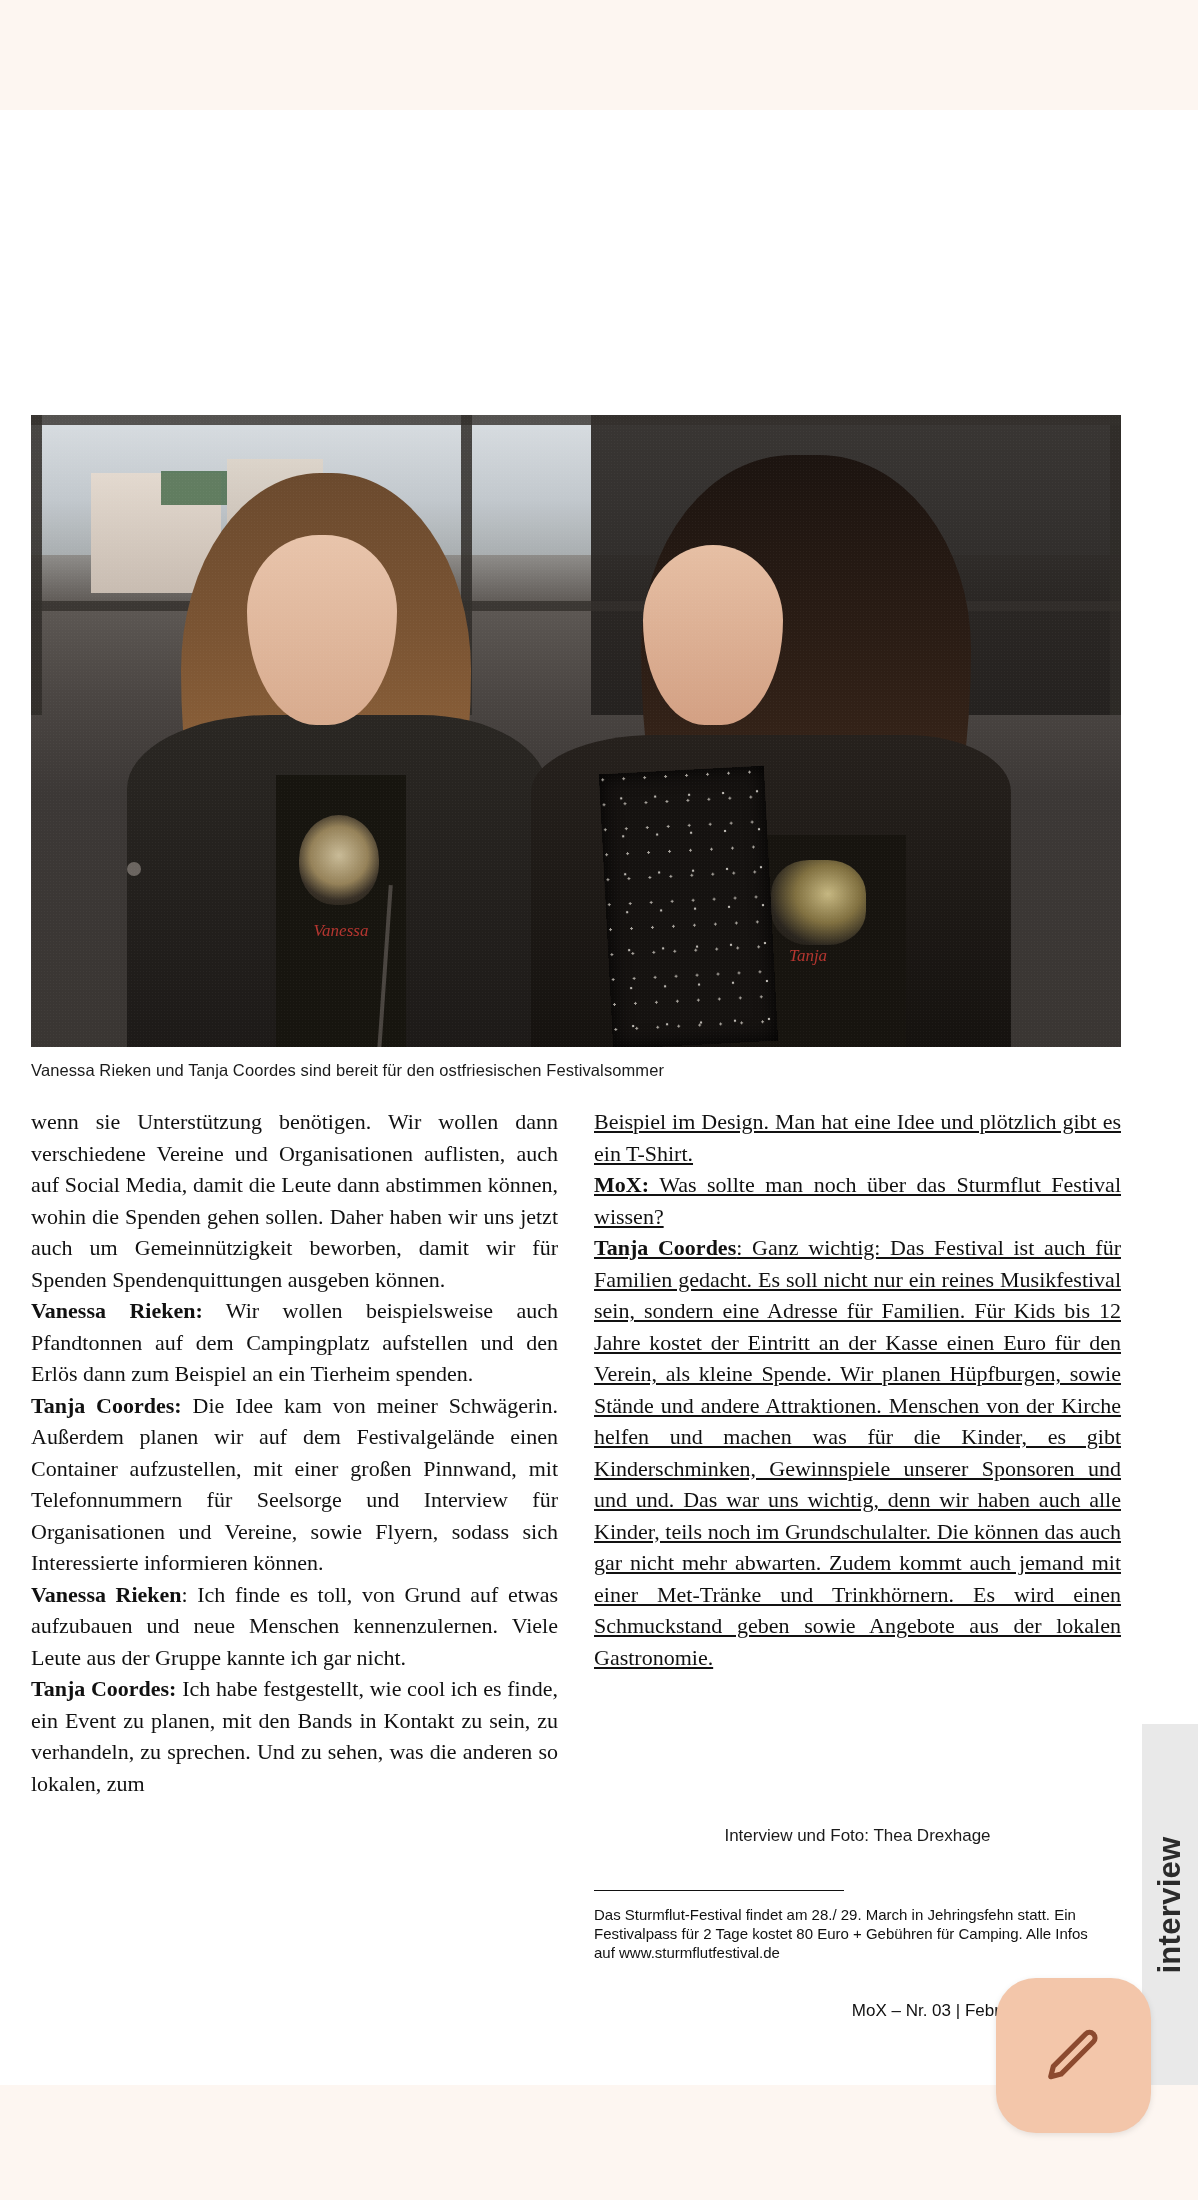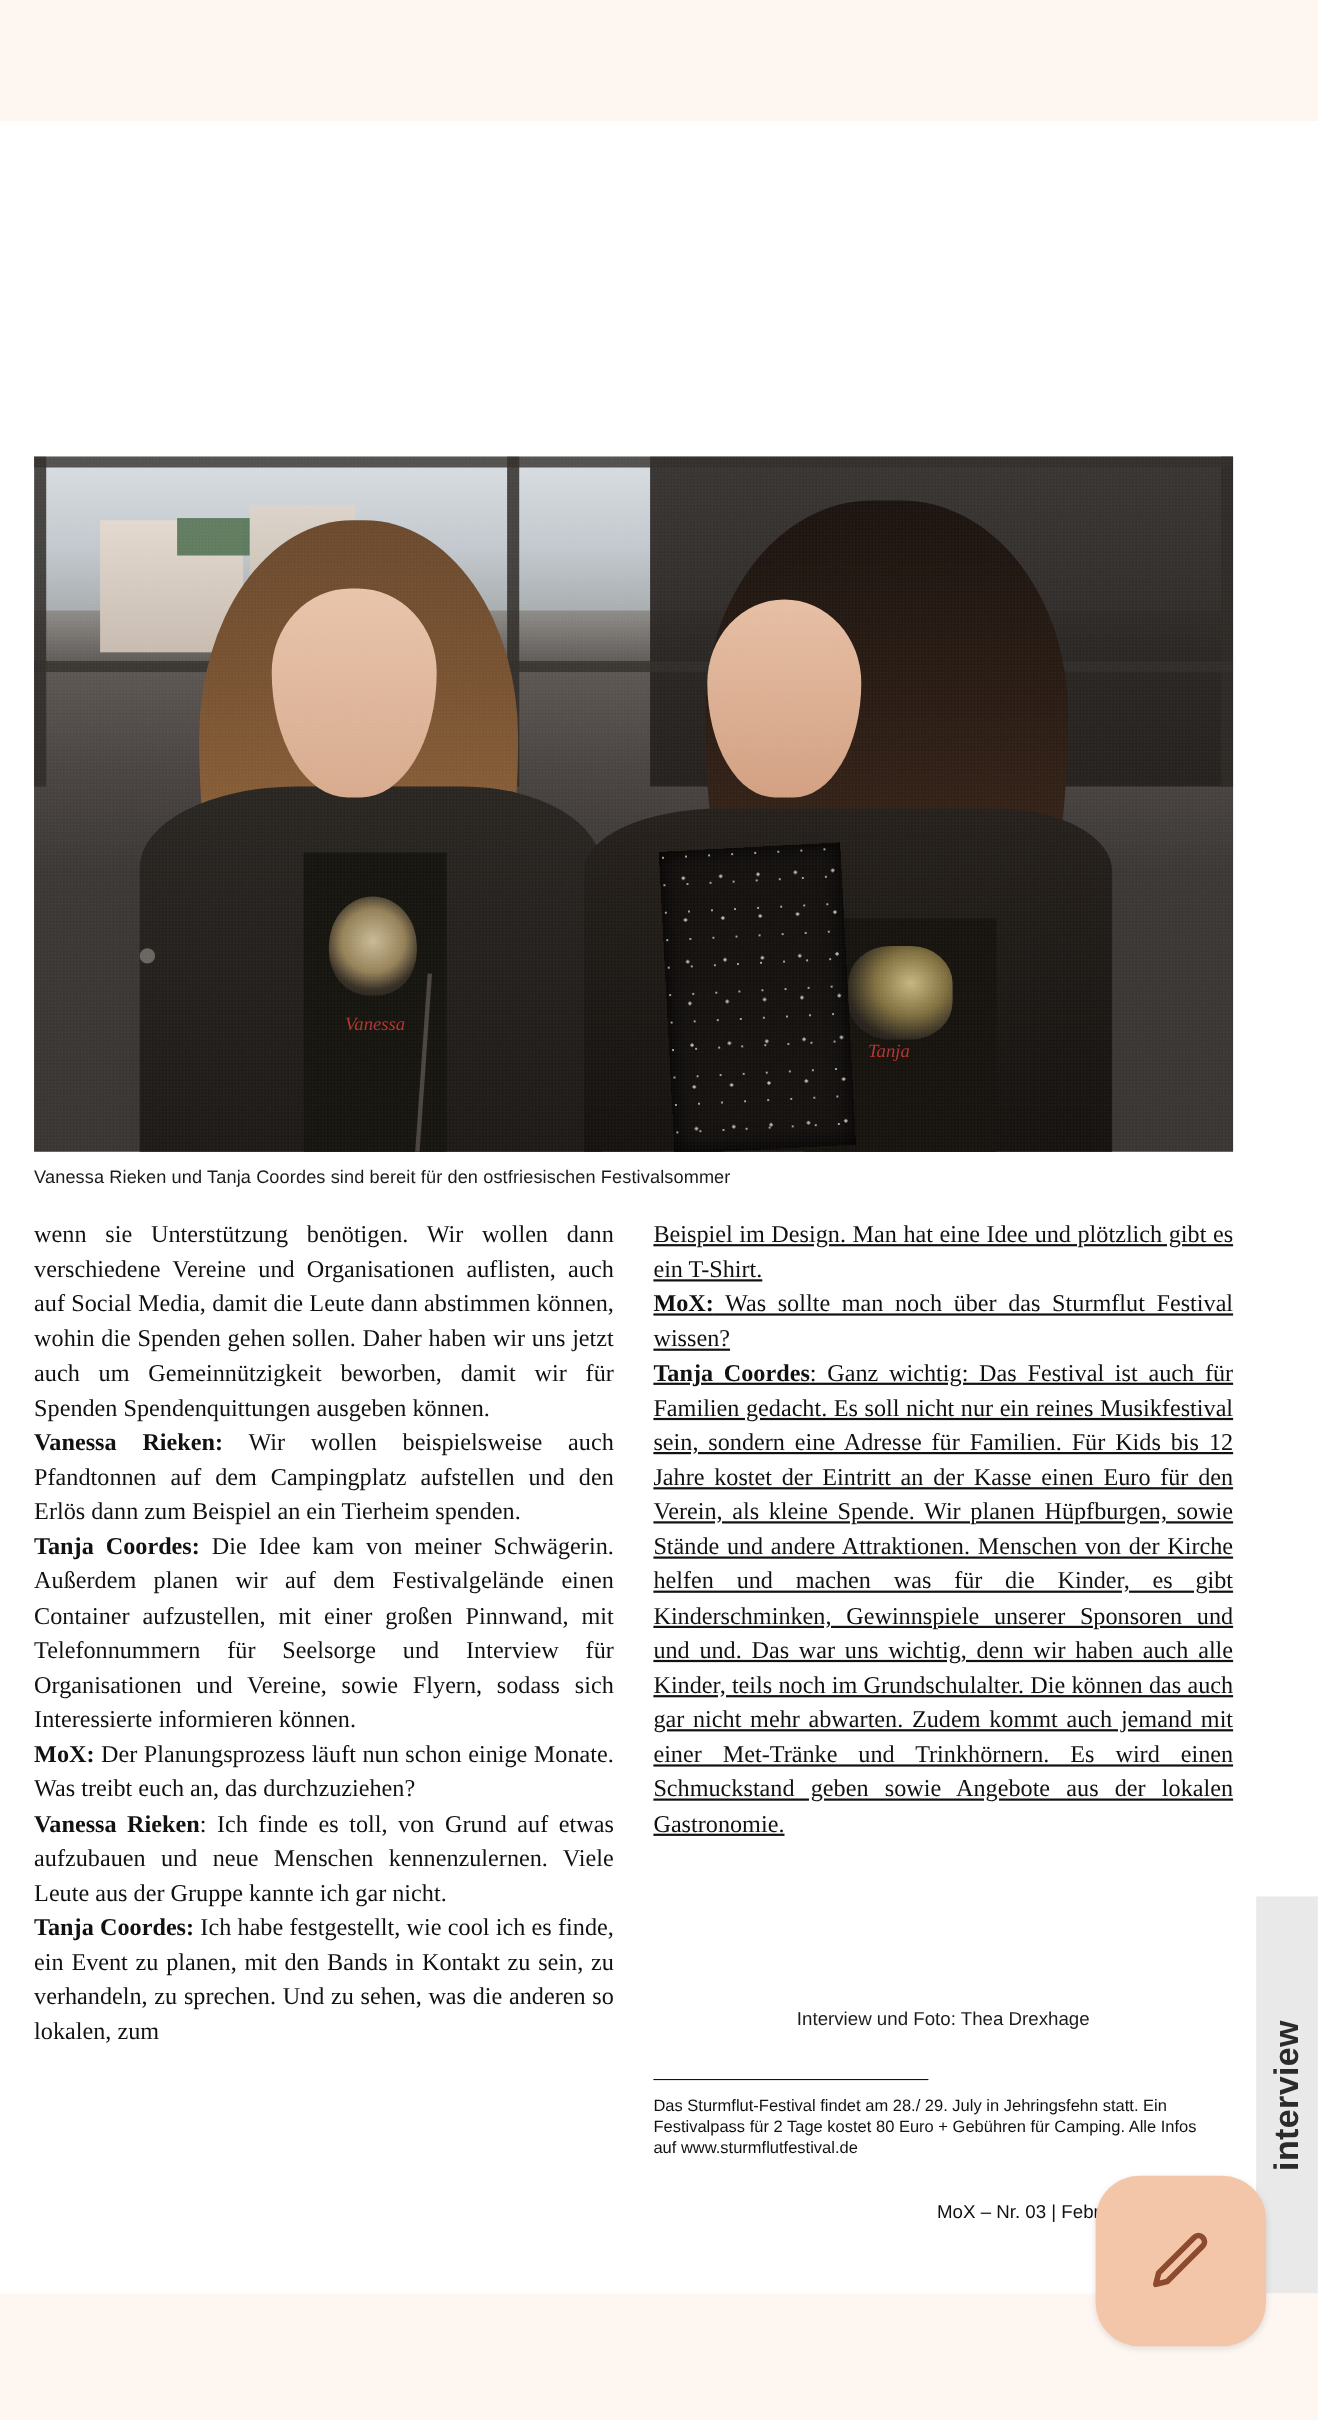--- a/index.html
+++ b/index.html
@@ -350,35 +350,34 @@
         <div class="ph-grain"></div>
       </div>
     </div>
 
     <div class="photo-caption">Vanessa Rieken und Tanja Coordes sind bereit für den ostfriesischen Festivalsommer</div>
 
     <div class="col col-left">
       <p><span>wenn sie Unterstützung benötigen. Wir wollen dann verschiedene Vereine und Organisationen auflisten, auch auf Social Media, damit die Leute dann abstimmen können, wohin die Spenden gehen sollen.  Daher haben wir uns jetzt auch um Gemeinnützigkeit beworben, damit wir für Spenden Spendenquittungen ausgeben können.</span></p>
       <p><span class="speaker">Vanessa Rieken:</span><span> Wir wollen beispielsweise auch Pfandtonnen auf dem Campingplatz aufstellen und den Erlös dann zum Beispiel an ein Tierheim spenden.</span></p>
       <p><span class="speaker">Tanja Coordes:</span><span> Die Idee kam von meiner Schwägerin. Außerdem planen wir auf dem Festivalgelände einen Container aufzustellen, mit einer großen Pinnwand, mit Telefonnummern für Seelsorge und Interview für Organisationen und Vereine, sowie Flyern, sodass sich Interessierte informieren können.</span></p>
-      <p><span class="speaker">MoX:</span><span> Der Planungsprozess läuft nun schon einige Monate. Was treibt euch an, das durchzuziehen?</span></p>
       <p><span class="speaker">Vanessa Rieken</span><span>: Ich finde es toll, von Grund auf etwas aufzubauen und neue Menschen kennenzulernen. Viele Leute aus der Gruppe kannte ich gar nicht.</span></p>
       <p><span class="speaker">Tanja Coordes:</span><span> Ich habe festgestellt, wie cool ich es finde, ein Event zu planen, mit den Bands in Kontakt zu sein, zu verhandeln, zu sprechen. Und zu sehen, was die anderen so lokalen, zum</span></p>
     </div>
 
     <div class="col col-right">
       <p><span>Beispiel im Design. Man hat eine Idee und plötzlich gibt es ein T-Shirt.</span></p>
       <p><span class="speaker">MoX:</span><span> Was sollte man noch über das Sturmflut Festival wissen?</span></p>
       <p><span class="speaker">Tanja Coordes</span><span>: Ganz wichtig: Das Festival ist auch für Familien gedacht. Es soll nicht nur ein reines Musikfestival sein, sondern eine Adresse für Familien. Für Kids bis 12 Jahre kostet der Eintritt an der Kasse einen Euro für den Verein, als kleine Spende. Wir planen Hüpfburgen, sowie Stände und andere Attraktionen. Menschen von der Kirche helfen und machen was für die Kinder, es gibt Kinderschminken,   Gewinnspiele   unserer Sponsoren und und und. Das war uns wichtig, denn wir haben auch alle Kinder, teils noch im Grundschulalter. Die können das auch gar nicht mehr abwarten.  Zudem kommt auch jemand mit einer Met-Tränke und Trinkhörnern.  Es wird einen Schmuckstand geben sowie  Angebote aus der lokalen Gastronomie.</span></p>
     </div>
 
     <div class="credit">Interview und Foto: Thea Drexhage</div>
 
     <div class="footnote-rule"></div>
-    <div class="footnote">Das Sturmflut-Festival findet am 28./ 29. July in Jehringsfehn statt. Ein Festivalpass für 2 Tage kostet 80 Euro + Gebühren für Camping. Alle Infos auf www.sturmflutfestival.de</div>
+    <div class="footnote">Das Sturmflut-Festival findet am 28./ 29. March in Jehringsfehn statt. Ein Festivalpass für 2 Tage kostet 80 Euro + Gebühren für Camping. Alle Infos auf www.sturmflutfestival.de</div>
 
     <div class="folio">
       <span>MoX – Nr. 03 | Februar 2026</span><span class="pagenum">19</span>
     </div>
 
     <div class="sectiontab">
       <span>interview</span>
     </div>
 
   </div>

